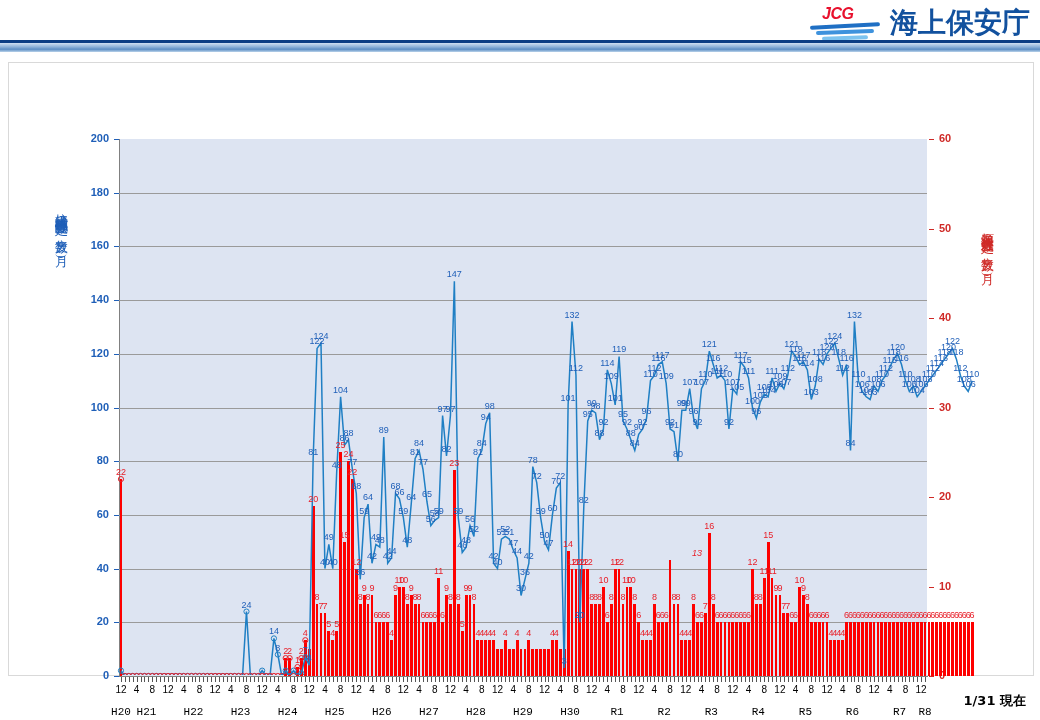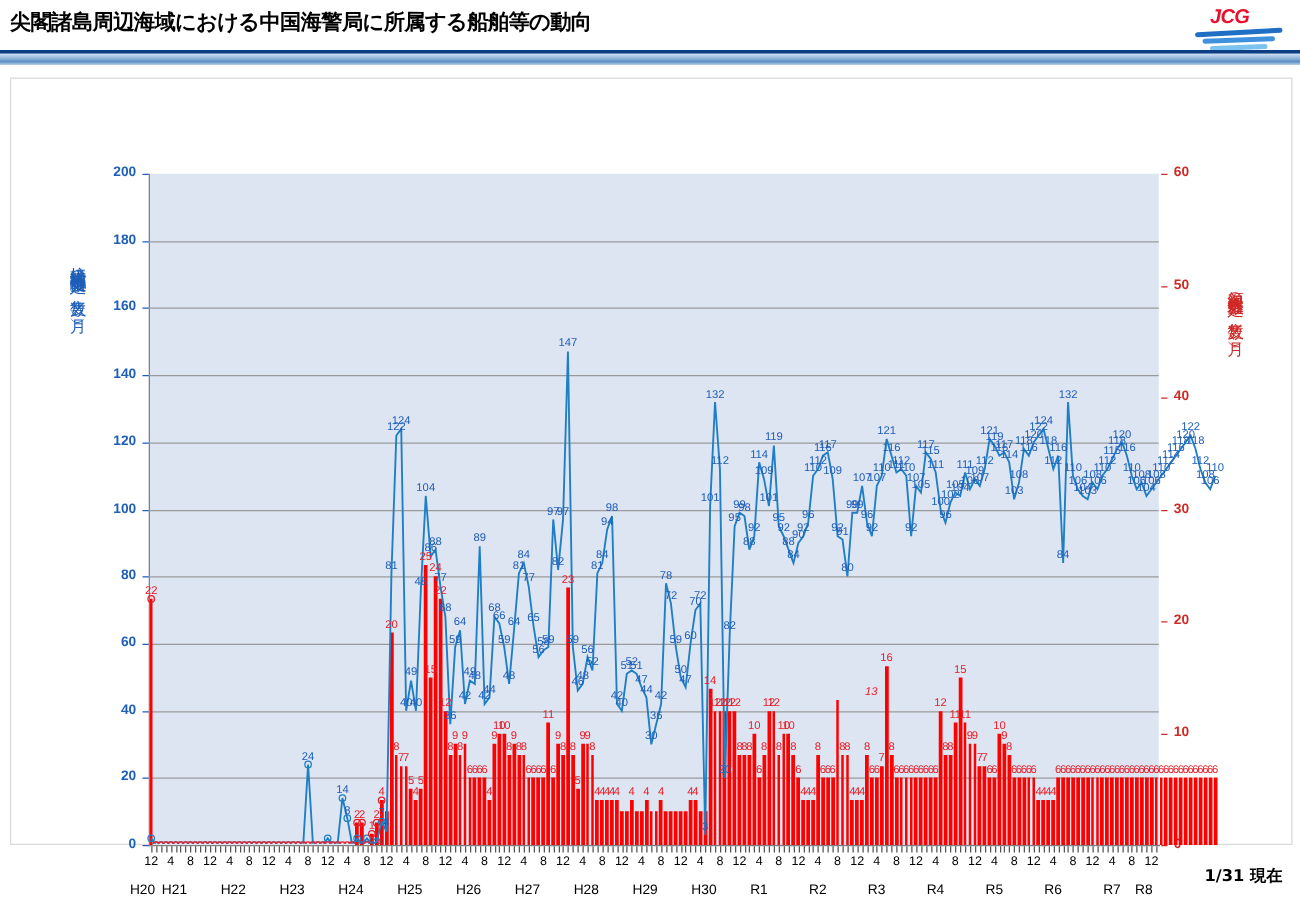--- a/index.html
+++ b/index.html
@@ -61,44 +61,44 @@
   #legend{
     position:absolute;left:120px;top:78px;width:335px;height:43px;
     background:#ffffff;border:1px solid #b8b8b8;
   }
   .legend-row{position:absolute;left:8px;height:18px;display:flex;align-items:center;gap:8px;}
   .legend-swatch{display:inline-block;width:52px;height:5px;}
   .legend-text{font-size:12px;color:#000;font-family:"DejaVu Sans",sans-serif;white-space:nowrap;}
   
   .xtickmark{position:absolute;width:1px;height:5px;background:#555;}
   .xmonth{position:absolute;font-size:10px;color:#000;text-align:center;width:16px;}
-  .xyear{position:absolute;font-size:11px;color:#000;text-align:left;width:34px;}
+  .xyear{position:absolute;font-size:11px;color:#000;text-align:center;width:34px;font-family:Liberation Mono, monospace;}
   
   .bar{position:absolute;background:#fe0000;bottom:0;}
   .dlabel{position:absolute;font-size:9px;white-space:nowrap;transform:translateX(-50%);}
   .dlabel-b{color:#1f5fb8;}
   .dlabel-r{color:#e8202a;}
   #footer-note{
     position:absolute;right:14px;bottom:10px;
     font-size:13px;font-weight:bold;color:#000;
     font-family:"DejaVu Sans","Liberation Sans",sans-serif;
   }
 </style>
 </head>
 <body>
 
 <div id="header">
-  <div id="header-title">尖閣諸島周辺海域における中国海警局に所属する船舶等の動向</div>
   <div id="logo-block">
     <div id="jcg-mark">
       <span id="jcg-text">JCG</span>
       <span class="wave" id="w1"></span>
       <span class="wave" id="w2"></span>
       <span class="wave" id="w3"></span>
     </div>
+    <div id="jcg-name">海上保安庁</div>
   </div>
   <div id="header-rule"></div>
   <div id="header-bar"></div>
 </div>
 
 <div id="chart-frame">
   <div id="plot"></div>
   <div id="plot-border-l"></div>
   <div id="plot-border-b"></div>
   <div id="ylabel-left">接続水域内確認隻数（延べ隻数／月）</div>

